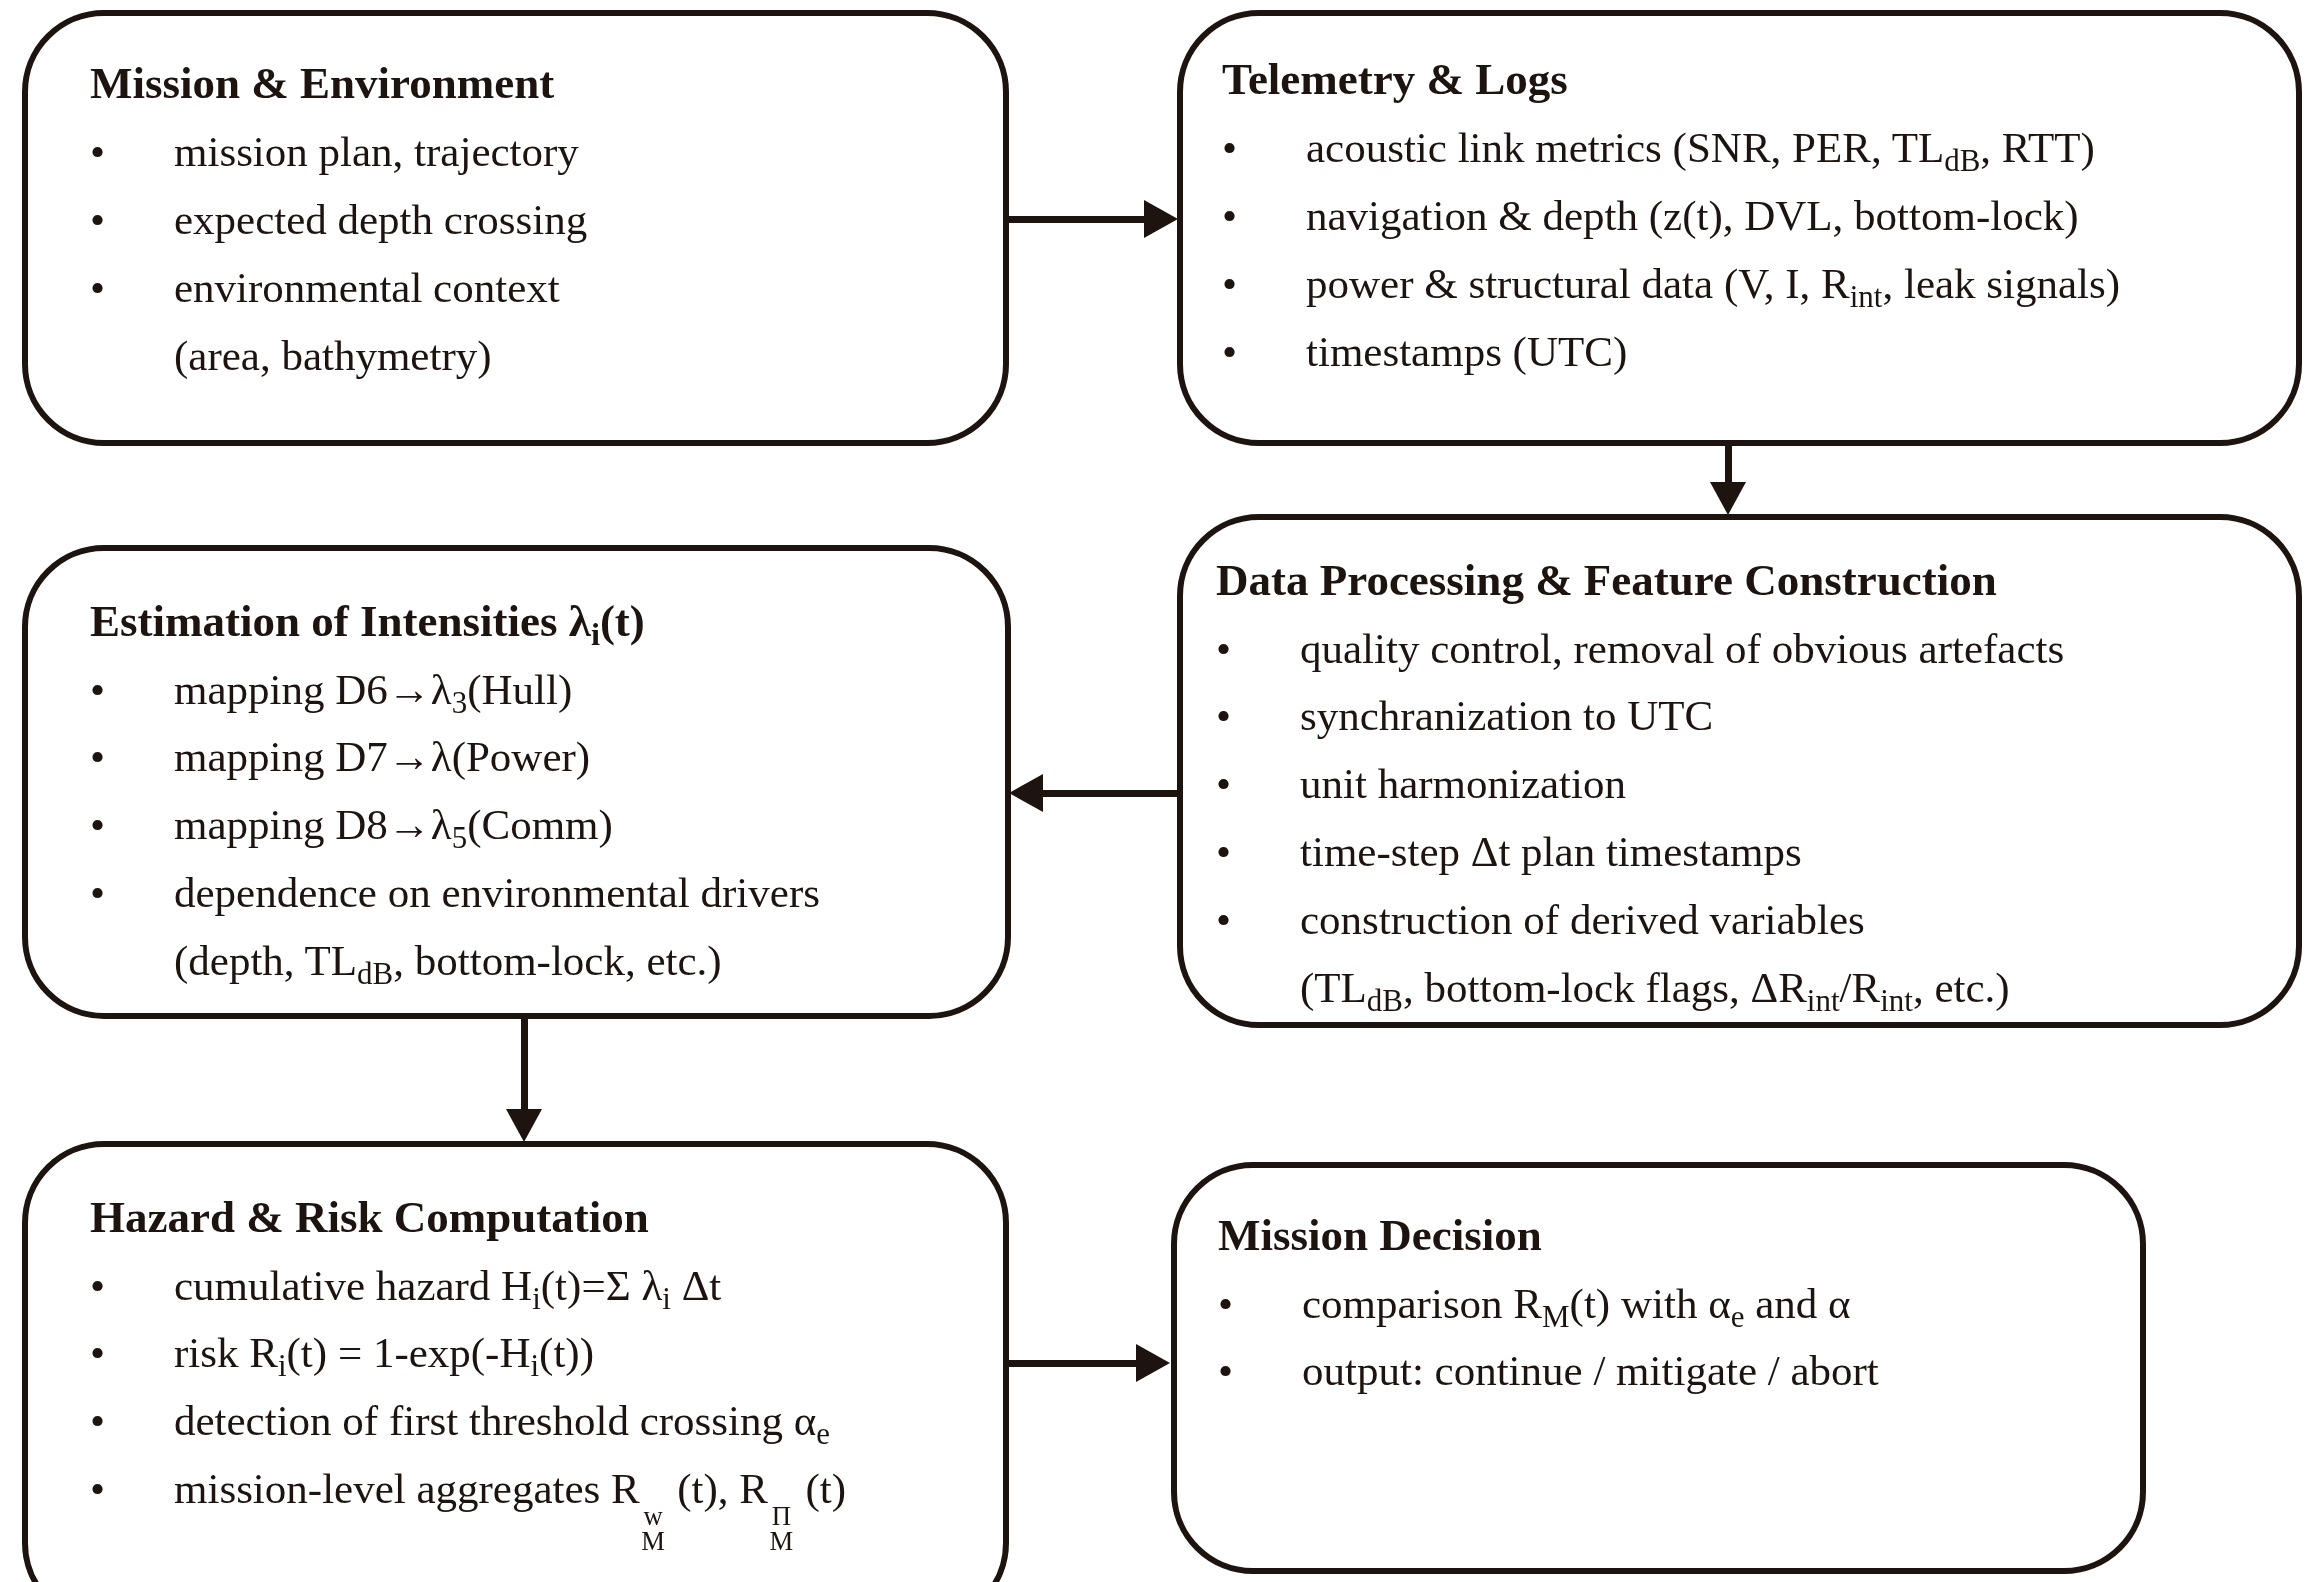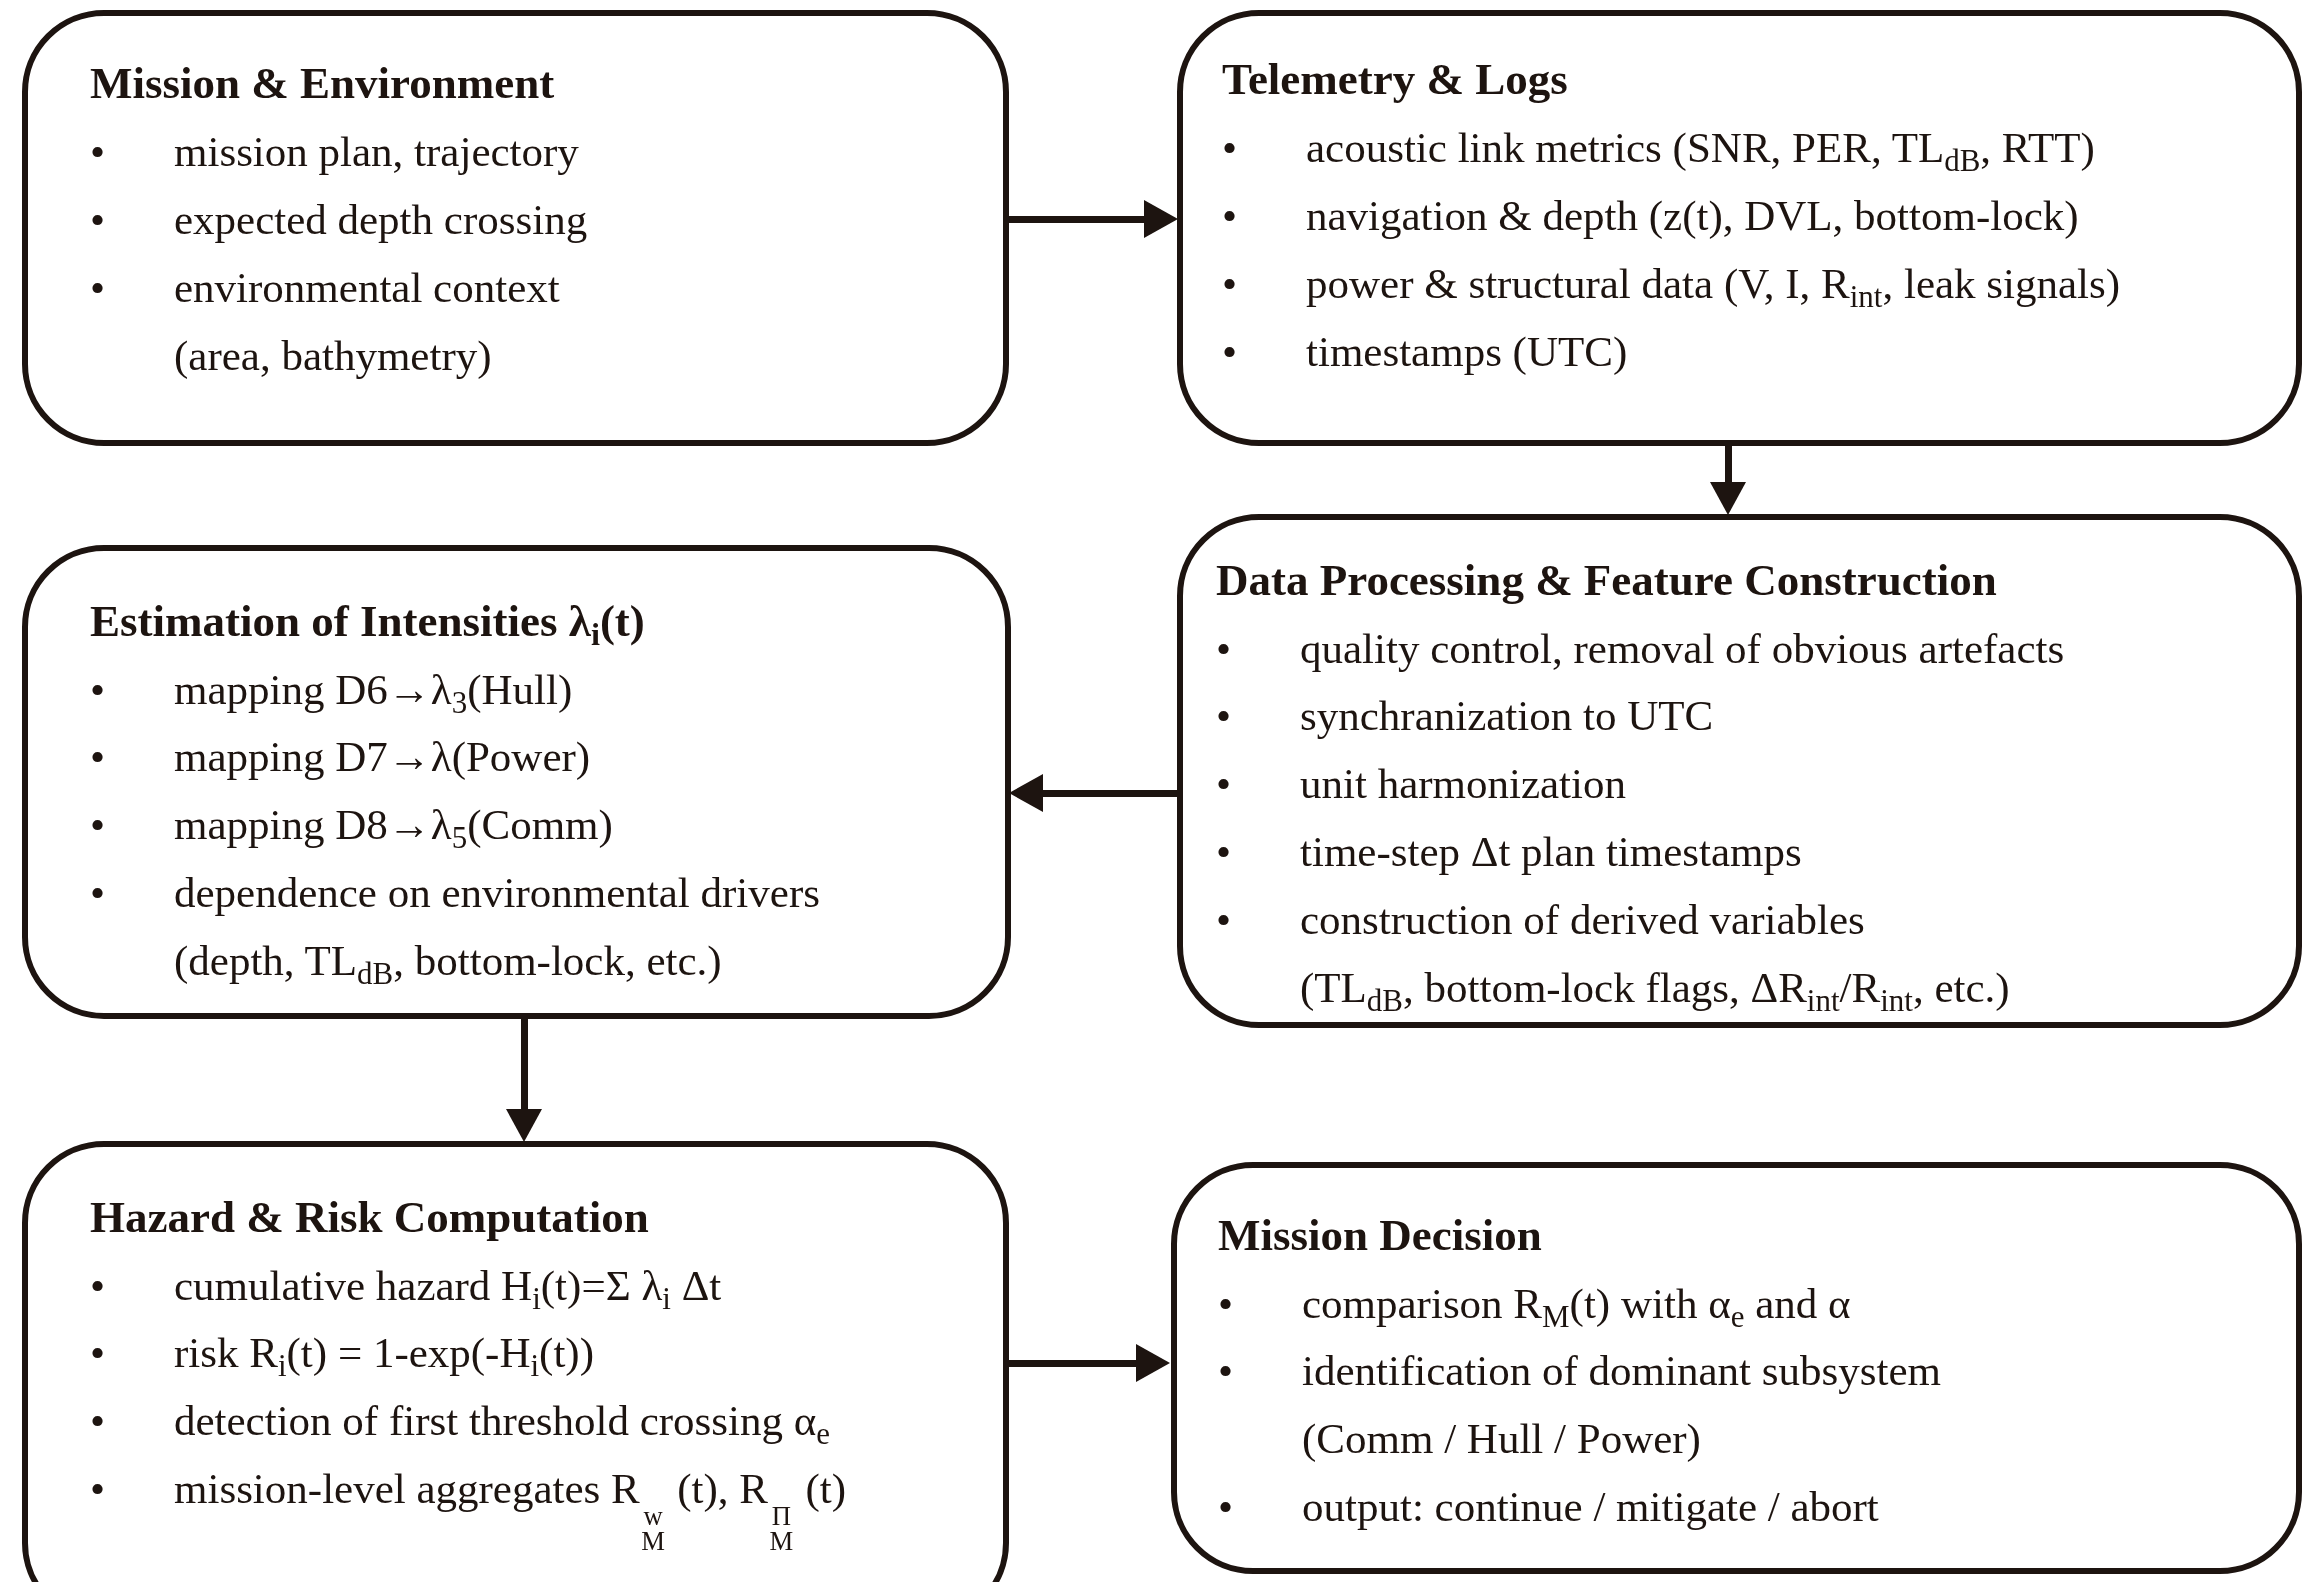--- a/index.html
+++ b/index.html
@@ -31,21 +31,21 @@
   #b1 { left:22px;   top:10.4px;   width:987px; height:436px; }
   #b1 .content { padding:34px 22px 0 62px; }
   #b2 { left:1177px; top:10.4px;   width:1125px; height:436px; }
   #b2 .content { padding:30px 4px 0 39px; }
   #b3 { left:22px;   top:545px;  width:989px; height:474px; }
   #b3 .content { padding:37px 22px 0 62px; }
   #b4 { left:1177px; top:514px;  width:1125px; height:514px; }
   #b4 .content { padding:27px 18px 0 33px; }
   #b5 { left:22px;   top:1141px; width:987px; height:484px; }
   #b5 .content { padding:37px 18px 0 62px; }
-  #b6 { left:1171px; top:1162px; width:1131px; height:412px; }
+  #b6 { left:1171px; top:1162px; width:975px; height:412px; }
   #b6 .content { padding:34px 18px 0 41px; }
 
   
   .arrow { position:absolute; }
   .shaft { position:absolute; background:var(--ink); }
   .head  { position:absolute; width:0; height:0; }
 
   #a1 { left:1009px; top:200px;  width:169px; height:39px; }
   #a1 .shaft { left:0; top:15.6px; width:138px; height:7.4px; }
   #a1 .head  { left:135px; top:0; border-left:34px solid var(--ink);
@@ -181,23 +181,20 @@
 </div>
 
 <div class="box" id="b6">
   <div class="content">
     <div class="box-title">Mission Decision</div>
     <ul class="bullets">
       <li>
           <span class="bt">comparison R<sub>M</sub>(t) with α<sub>e</sub> and α</span>
         </li>
       <li>
-          <span class="bt">identification of dominant subsystem<br>(Comm / Hull / Power)</span>
-        </li>
-      <li>
           <span class="bt">output: continue / mitigate / abort</span>
         </li>
     </ul>
   </div>
 </div>
 
 <div class="arrow" id="a1">
   <div class="shaft"></div>
   <div class="head"></div>
 </div>

